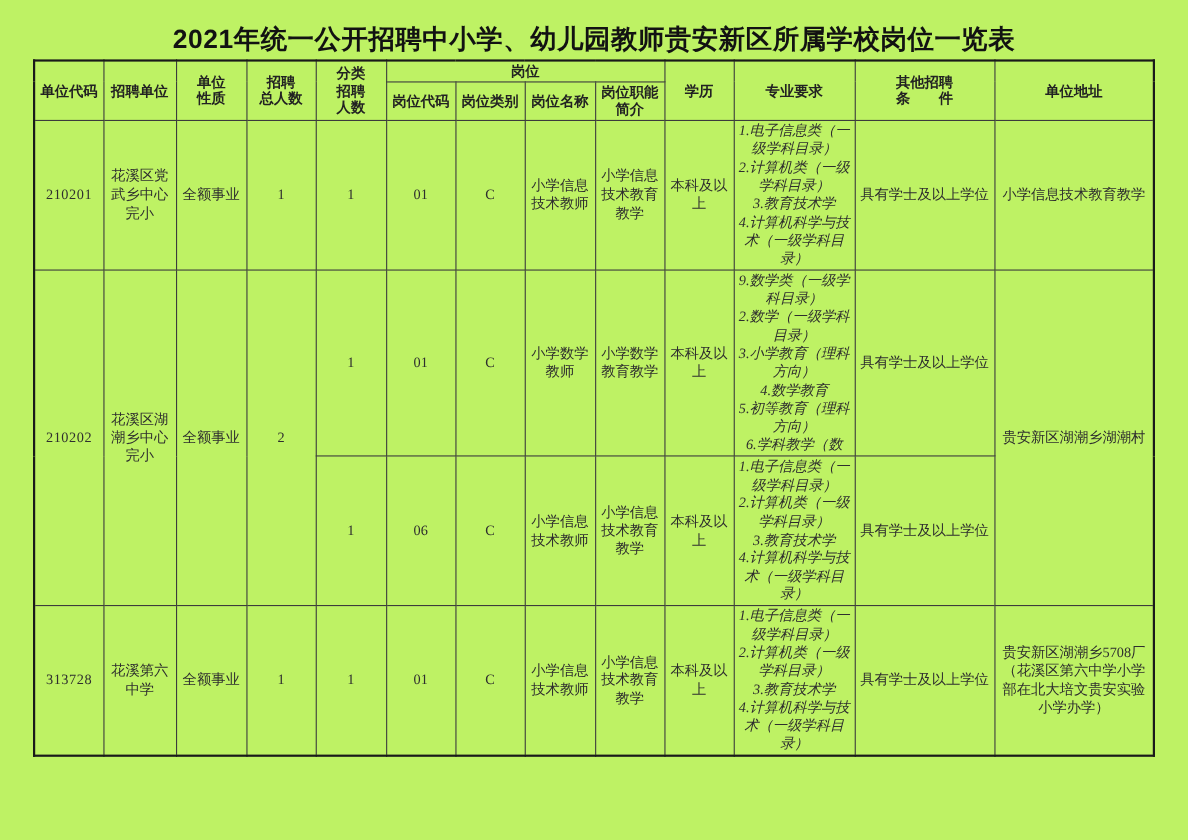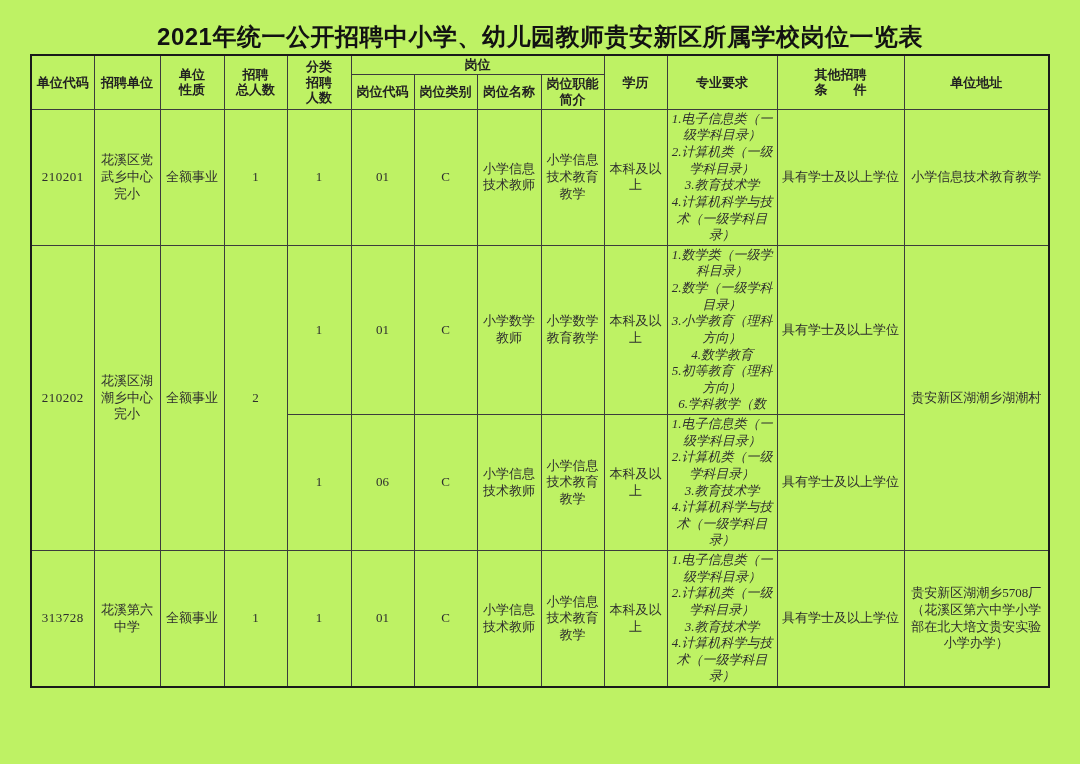--- a/index.html
+++ b/index.html
@@ -152,21 +152,21 @@
         <td class="code" rowspan="2">210202</td>
         <td rowspan="2">花溪区湖潮乡中心完小</td>
         <td rowspan="2">全额事业</td>
         <td rowspan="2">2</td>
         <td>1</td>
         <td>01</td>
         <td>C</td>
         <td>小学数学教师</td>
         <td>小学数学教育教学</td>
         <td>本科及以上</td>
-        <td class="major">1.数学类（一级学科目录）
+        <td class="major">9.数学类（一级学科目录）
 2.数学（一级学科目录）
 3.小学教育（理科方向）
 4.数学教育
 5.初等教育（理科方向）
 6.学科教学（数</td>
         <td>具有学士及以上学位</td>
         <td class="addr-center" rowspan="2">贵安新区湖潮乡湖潮村</td>
       </tr>
 
       <tr class="r2b">

